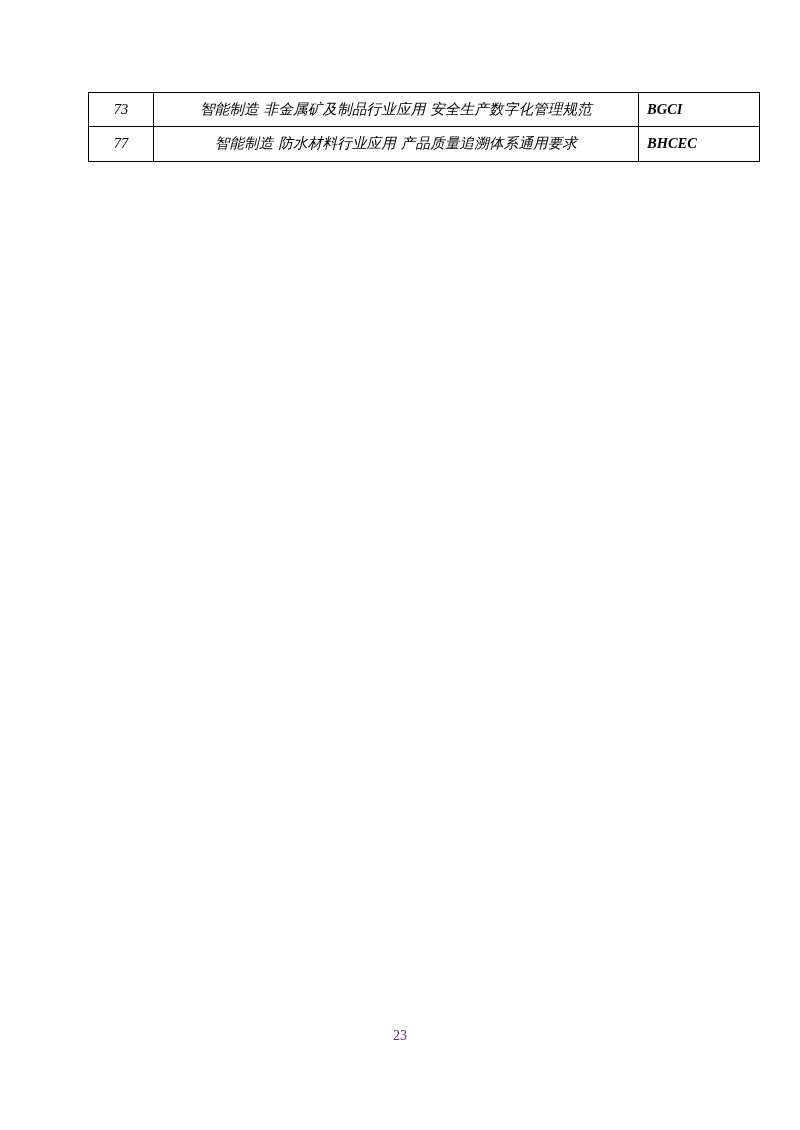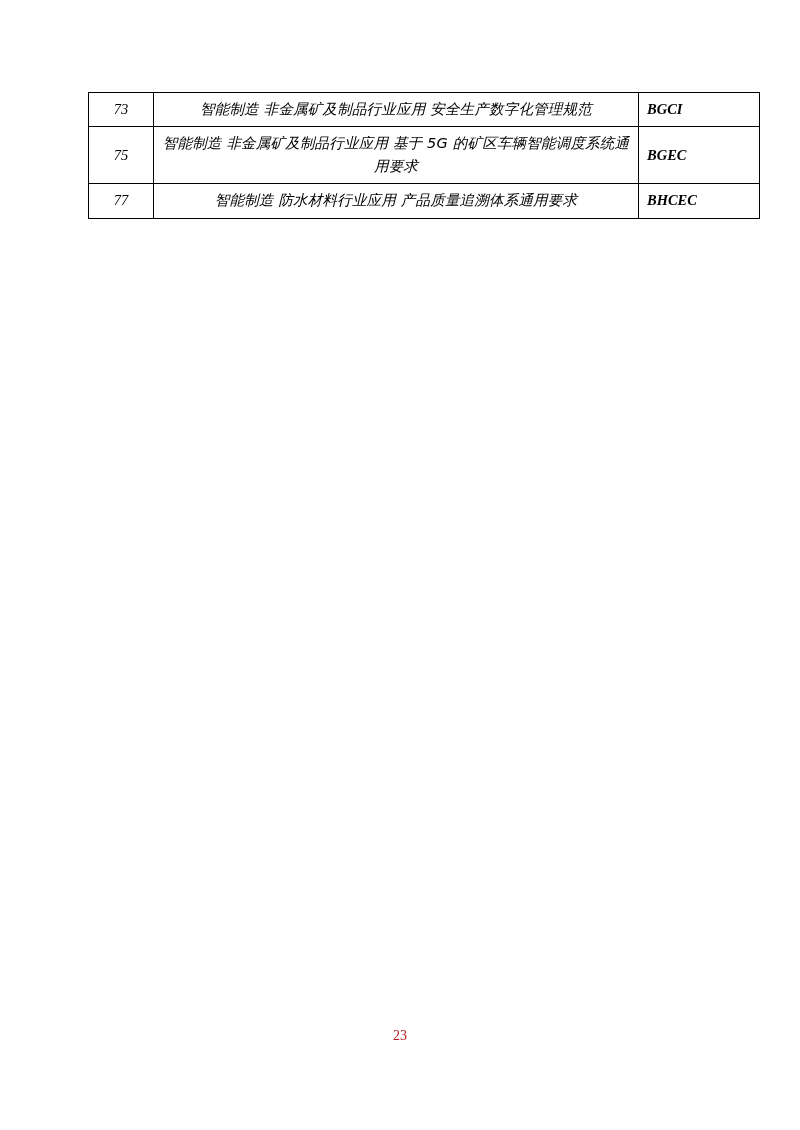--- a/index.html
+++ b/index.html
@@ -59,41 +59,36 @@
     font-weight: 600;
   }
   .page-number {
     position: absolute;
     left: 0;
     top: 1028px;
     width: 800px;
     text-align: center;
     font-family: "Liberation Serif", serif;
     font-size: 14px;
-    color: #b91c1c;
+    color: #701a75;
   }
 </style>
 </head>
 <body>
 
 <div class="page">
 
   <table class="doc-table">
     <tbody>
       <tr>
         <td class="col-no">73</td>
         <td class="col-name">智能制造  非金属矿及制品行业应用  安全生产数字化管理规范</td>
         <td class="col-code">BGCI</td>
       </tr>
       <tr>
-        <td class="col-no">75</td>
-        <td class="col-name">智能制造  非金属矿及制品行业应用  基于 5G 的矿区车辆智能调度系统通用要求</td>
-        <td class="col-code">BGEC</td>
-      </tr>
-      <tr>
         <td class="col-no">77</td>
         <td class="col-name">智能制造  防水材料行业应用  产品质量追溯体系通用要求</td>
         <td class="col-code">BHCEC</td>
       </tr>
     </tbody>
   </table>
 
   <div class="page-number">23</div>
 
 </div>

